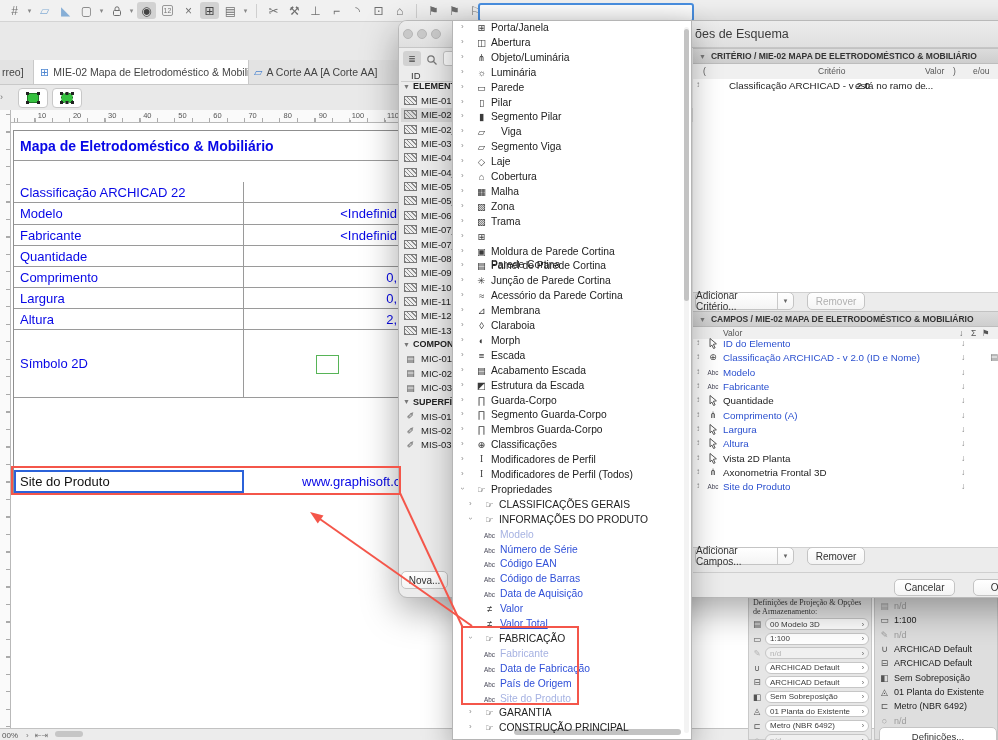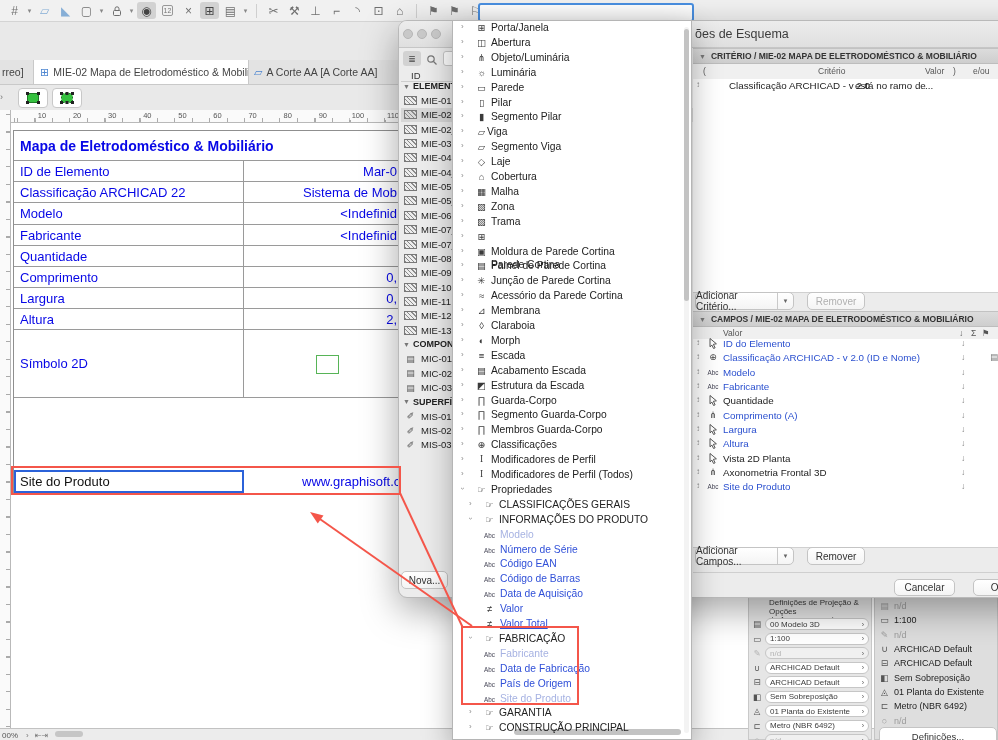--- a/index.html
+++ b/index.html
@@ -78,21 +78,21 @@
   .ddrow .chev.exp{display:inline-block;transform:rotate(90deg);}
   .ddrow .ticon{position:absolute;top:1px;width:13px;text-align:center;font-size:9.5px;color:#3a3a3a;}
   .ddrow .lbl{position:absolute;top:1px;white-space:nowrap;}
   .ddrow .lbl.blue{color:#3050d8;}
   .ddrow .lbl.dis{color:#a6b2e2;}
   .ddvtrack{position:absolute;right:2px;top:6px;width:5px;height:706px;background:#f3f3f3;border-radius:3px;}
   .ddvthumb{position:absolute;right:2px;top:8px;width:5px;height:272px;background:#c3c3c3;border-radius:3px;}
   .ddhthumb{position:absolute;left:61px;top:708px;width:167px;height:6px;background:#c3c3c3;border-radius:3px;}
   
   #panelA{left:748px;top:596px;width:124px;height:144px;background:#e6e6e6;border:1px solid #c9c9c9;box-sizing:border-box;font-size:8px;color:#3a3a3a;}
-  #panelA .plabel{position:absolute;left:20px;top:2px;line-height:8.5px;}
+  #panelA .plabel{position:absolute;left:4px;top:2px;line-height:8.5px;font-family:Liberation Serif, serif;}
   .parow{position:absolute;left:2px;width:118px;height:13px;}
   .parow .picn{position:absolute;left:0;top:1px;width:12px;text-align:center;font-size:8.5px;color:#555;}
   .parow .pill{position:absolute;left:14px;top:0;width:104px;height:12px;background:#fff;border:1px solid #c6c6c6;border-radius:6px;box-sizing:border-box;font-size:8px;display:flex;align-items:center;padding:0 4px;}
   .parow .pill .pv{flex:1;overflow:hidden;white-space:nowrap;}
   .parow .pill .pc{font-size:7px;color:#555;}
   .parow.dis .pill{background:#f0f0f0;color:#b3b3b3;}
   .parow.dis .picn{color:#b3b3b3;}
   #panelB{left:874px;top:596px;width:124px;height:144px;background:#dedede;border:1px solid #c4c4c4;box-sizing:border-box;font-size:9px;color:#222;}
   .pbrow{position:absolute;left:3px;width:118px;height:14px;display:flex;align-items:center;}
   .pbrow .picn{width:13px;text-align:center;font-size:9px;color:#555;flex:none;margin-right:3px;}
@@ -197,27 +197,22 @@
       <span class="rnum" style="left: 312.8px;">90</span>
       <span class="rnum" style="left: 347.9px;">100</span>
       <span class="rnum" style="left: 383px;">110</span>
     </div>
   <div class="r" id="vruler"></div>
 
   <div class="r" id="table">
       <div class="trow " style="top: 0px; height: 30px;">
         <div class="ttitle" style="height: 100%;">Mapa de Eletrodoméstico &amp; Mobiliário</div>
       </div>
-      <div class="trow " style="top: 30px; height: 21px;">
-        <div class="tlab">ID de Elemento</div>
-        <div class="tval">Mar-0</div>
-      </div>
       <div class="trow " style="top: 51px; height: 21px;">
         <div class="tlab">Classificação ARCHICAD 22</div>
-        <div class="tval">Sistema de Mob</div>
       </div>
       <div class="trow " style="top: 72px; height: 22px;">
         <div class="tlab">Modelo</div>
         <div class="tval">&lt;Indefinid</div>
       </div>
       <div class="trow " style="top: 94px; height: 21px;">
         <div class="tlab">Fabricante</div>
         <div class="tval">&lt;Indefinid</div>
       </div>
       <div class="trow " style="top: 115px; height: 21px;">
@@ -649,21 +644,21 @@
         <span class="lbl" style="left: 38px;">Pilar</span>
       </div>
       <div class="ddrow" style="top: 89.4px;">
         <span class="chev" style="left: 8px;">›</span>
         <span class="ticon" style="left: 22px;">▮</span>
         <span class="lbl" style="left: 38px;">Segmento Pilar</span>
       </div>
       <div class="ddrow" style="top: 104.3px;">
         <span class="chev" style="left: 8px;">›</span>
         <span class="ticon" style="left: 22px;">▱</span>
-        <span class="lbl" style="left: 34px;">Viga</span>
+        <span class="lbl" style="left: 48px;">Viga</span>
       </div>
       <div class="ddrow" style="top: 119.2px;">
         <span class="chev" style="left: 8px;">›</span>
         <span class="ticon" style="left: 22px;">▱</span>
         <span class="lbl" style="left: 38px;">Segmento Viga</span>
       </div>
       <div class="ddrow" style="top: 134.1px;">
         <span class="chev" style="left: 8px;">›</span>
         <span class="ticon" style="left: 22px;">◇</span>
         <span class="lbl" style="left: 38px;">Laje</span>

